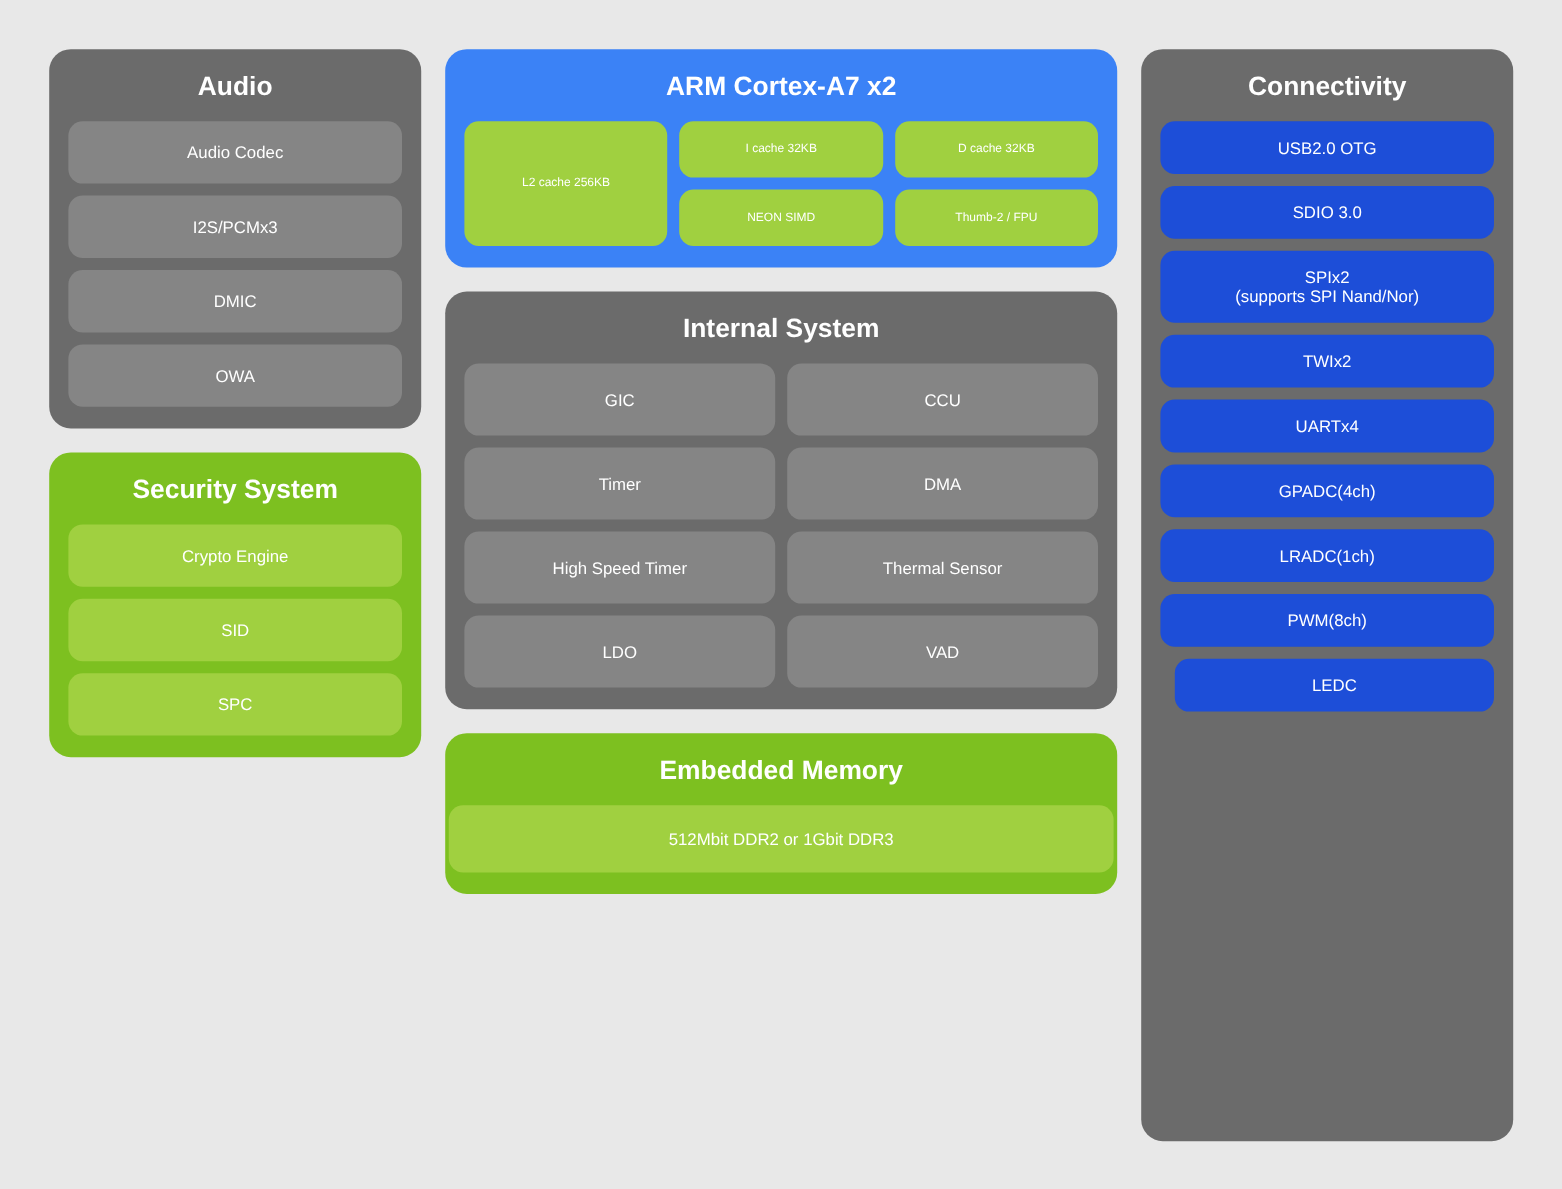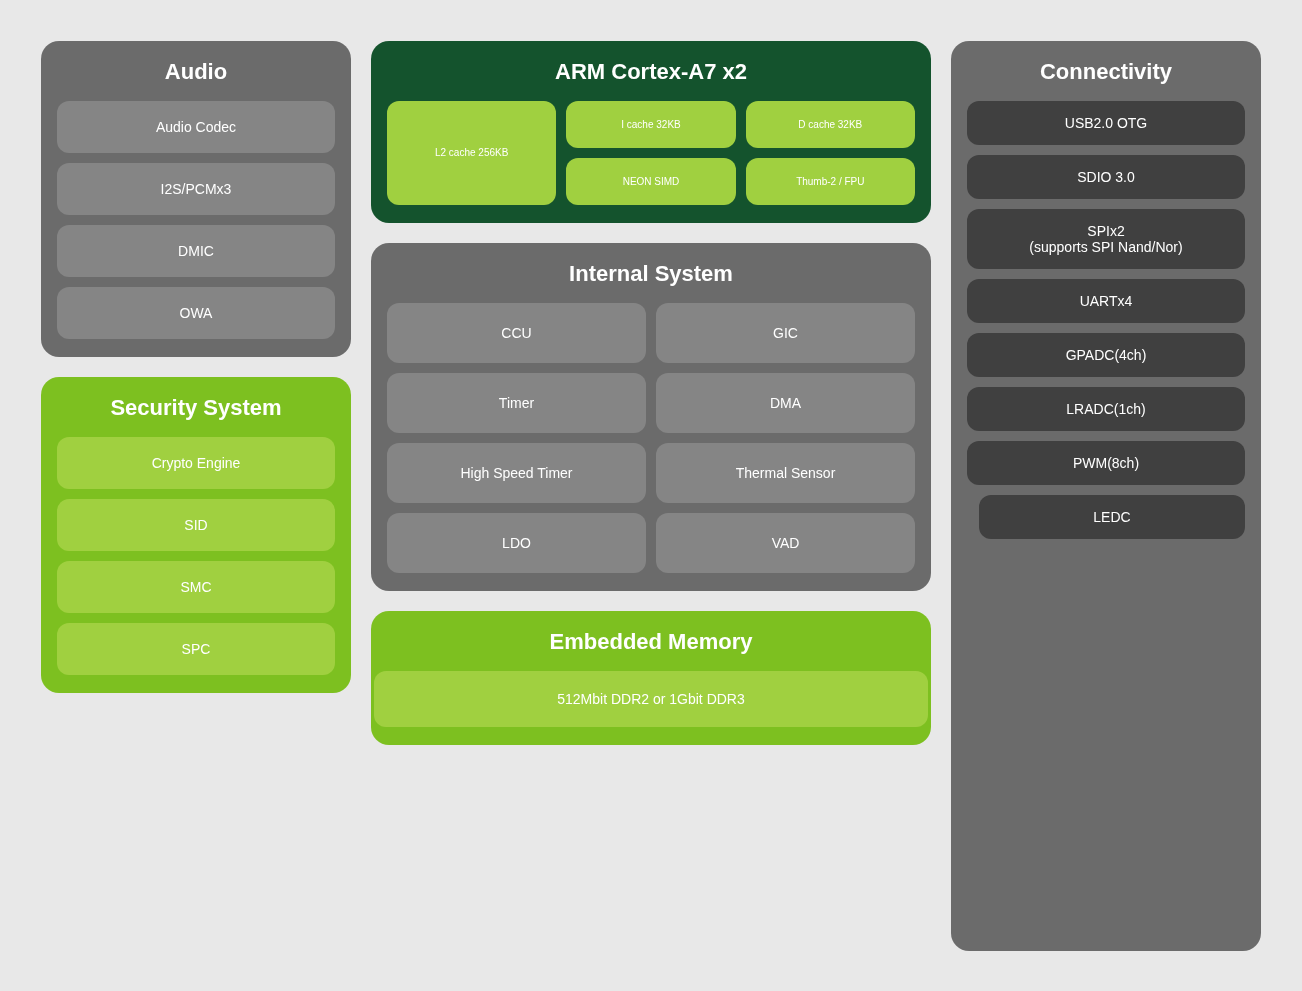--- a/index.html
+++ b/index.html
@@ -82,21 +82,21 @@
     }
 
     
     .right-col {
       grid-column: 3;
       grid-row: 1 / 3;
     }
 
     
     .arm-panel {
-      background: #14532d;
+      background: #3b82f6;
       border-radius: 18px;
       padding: 18px 16px;
     }
     .arm-grid {
       display: grid;
       grid-template-columns: 1fr 1fr 1fr;
       grid-template-rows: auto auto;
       gap: 10px;
     }
     .arm-item {
@@ -150,21 +150,21 @@
     }
 
     
     .connectivity-panel {
       background: #6b6b6b;
       border-radius: 18px;
       padding: 18px 16px;
       height: 100%;
     }
     .connectivity-item {
-      background: #404040;
+      background: #1d4ed8;
       border-radius: 12px;
       color: #fff;
       font-size: 14px;
       text-align: center;
       padding: 14px 8px;
       margin-bottom: 10px;
     }
     .connectivity-item:last-child { margin-bottom: 0; margin-left: 12px; }
   </style>
 </head>
@@ -179,43 +179,42 @@
       <div class="item-box item-box-gray" style="min-height:52px;">Audio Codec</div>
       <div class="item-box item-box-gray" style="min-height:52px;">I2S/PCMx3</div>
       <div class="item-box item-box-gray" style="min-height:52px;">DMIC</div>
       <div class="item-box item-box-gray" style="min-height:52px;">OWA</div>
     </div>
 
     <div class="panel panel-green">
       <div class="panel-title">Security System</div>
       <div class="item-box item-box-green-light" style="min-height:52px;">Crypto Engine</div>
       <div class="item-box item-box-green-light" style="min-height:52px;text-align:right;">SID</div>
-      <div class="item-box item-box-green-light" style="min-height:52px;">SMC</div>
       <div class="item-box item-box-green-light" style="min-height:52px;">SPC</div>
     </div>
   </div>
 
   <div class="center-col">
 
     <div class="arm-panel">
       <div class="panel-title">ARM Cortex-A7 x2</div>
       <div class="arm-grid">
         <div class="arm-item">I cache 32KB</div>
         <div class="arm-item">D cache 32KB</div>
         <div class="arm-item arm-item-tall">L2 cache 256KB</div>
         <div class="arm-item">NEON SIMD</div>
         <div class="arm-item">Thumb-2 / FPU</div>
       </div>
     </div>
 
     <div class="internal-panel">
       <div class="panel-title">Internal System</div>
       <div class="internal-grid">
+        <div class="internal-item">GIC</div>
         <div class="internal-item">CCU</div>
-        <div class="internal-item">GIC</div>
         <div class="internal-item">Timer</div>
         <div class="internal-item">DMA</div>
         <div class="internal-item">High Speed Timer</div>
         <div class="internal-item">Thermal Sensor</div>
         <div class="internal-item">LDO</div>
         <div class="internal-item">VAD</div>
       </div>
     </div>
 
     <div class="memory-panel">
@@ -225,20 +224,21 @@
 
   </div>
 
   <div class="right-col">
     <div class="connectivity-panel">
       <div class="panel-title">Connectivity</div>
       <div class="connectivity-item">USB2.0 OTG</div>
       <div class="connectivity-item">SDIO 3.0</div>
       <div class="connectivity-item" style="white-space:pre-line;">SPIx2
 (supports SPI Nand/Nor)</div>
+      <div class="connectivity-item">TWIx2</div>
       <div class="connectivity-item">UARTx4</div>
       <div class="connectivity-item">GPADC(4ch)</div>
       <div class="connectivity-item">LRADC(1ch)</div>
       <div class="connectivity-item">PWM(8ch)</div>
       <div class="connectivity-item">LEDC</div>
     </div>
   </div>
 
 </div>
 

